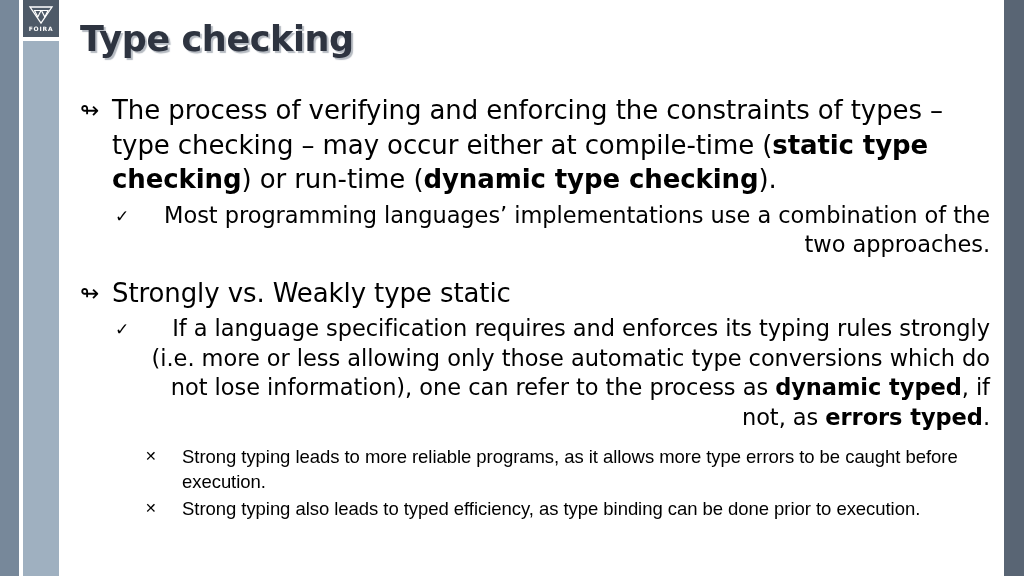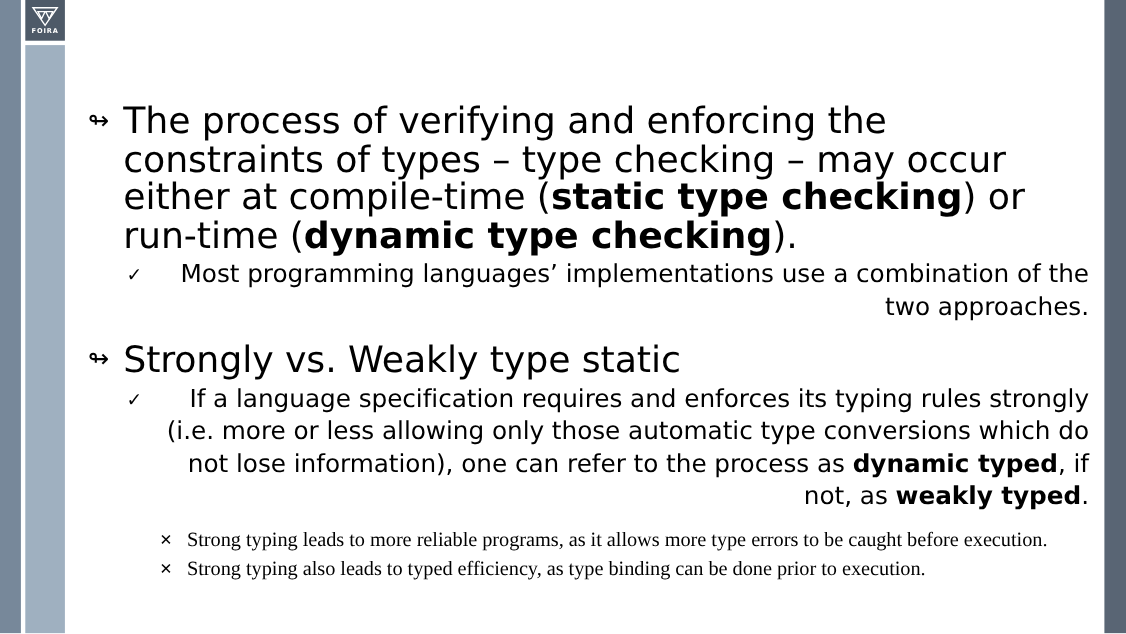--- a/index.html
+++ b/index.html
@@ -115,21 +115,21 @@
     margin-bottom: 4px;
   }
   .lvl1 .marker {
     width: 32px;
     font-family: "DejaVu Sans", sans-serif;
     font-size: 23px;
     line-height: 34px;
   }
   .lvl1 .btext {
     font-family: "DejaVu Sans", sans-serif;
-    font-size: 33px;
+    font-size: 26px;
     line-height: 34.5px;
     letter-spacing: -0.1px;
   }
 
   
   .lvl2 {
     margin-left: 35px;
     margin-bottom: 2px;
   }
   .lvl2 .marker {
@@ -152,24 +152,25 @@
     margin-bottom: 2px;
   }
   .lvl3 .marker {
     width: 25px;
     font-family: "DejaVu Sans", sans-serif;
     font-size: 14px;
     font-weight: bold;
     line-height: 25px;
   }
   .lvl3 .btext {
-    font-family: Liberation Serif, serif;
+    font-family: Liberation Sans, sans-serif;
     font-size: 18.5px;
     line-height: 25px;
     letter-spacing: -0.05px;
+    margin-left: 12px;
   }
 
   .group-gap { height: 14px; }
   .group-gap-sm { height: 10px; }
 </style>
 </head>
 <body>
 
 <div id="slide">
 
@@ -180,39 +181,40 @@
     <svg class="logo-mark" viewBox="0 0 26 20">
       <polygon points="2,2 24,2 13,18" fill="none" stroke="#ffffff" stroke-width="1.3"></polygon>
       <polygon points="6.5,5.5 13,5.5 9.8,12" fill="none" stroke="#ffffff" stroke-width="1.2"></polygon>
       <polygon points="13.5,5.5 20,5.5 16.8,12" fill="none" stroke="#ffffff" stroke-width="1.2"></polygon>
     </svg>
     <span class="logo-text">FOIRA</span>
   </div>
 
   <div class="right-bar"></div>
 
+  <div class="slide-title">Type checking</div>
 
   <div class="body-area">
 
   <div class="bullet-row lvl1">
         <span class="marker">↬</span>
         <span class="btext">The process of verifying and enforcing the constraints of types – type checking – may occur either at compile-time (<b>static type checking</b>) or run-time (<b>dynamic type checking</b>).</span>
       </div>
       <div class="bullet-row lvl2">
         <span class="marker">✓</span>
         <span class="btext">Most programming languages’ implementations use a combination of the two approaches.</span>
       </div>
       <div class="group-gap"></div>
       <div class="bullet-row lvl1">
         <span class="marker">↬</span>
         <span class="btext">Strongly vs. Weakly type static</span>
       </div>
       <div class="bullet-row lvl2">
         <span class="marker">✓</span>
-        <span class="btext">If a language specification requires and enforces its typing rules strongly (i.e. more or less allowing only those automatic type conversions which do not lose information), one can refer to the process as <b>dynamic typed</b>, if not, as <b>weakly typed</b>.</span>
+        <span class="btext">If a language specification requires and enforces its typing rules strongly (i.e. more or less allowing only those automatic type conversions which do not lose information), one can refer to the process as <b>dynamic typed</b>, if not, as <b>errors typed</b>.</span>
       </div>
       <div class="group-gap-sm"></div>
       <div class="bullet-row lvl3">
         <span class="marker">✕</span>
         <span class="btext">Strong typing leads to more reliable programs, as it allows more type errors to be caught before execution.</span>
       </div>
       <div class="bullet-row lvl3">
         <span class="marker">✕</span>
         <span class="btext">Strong typing also leads to typed efficiency, as type binding can be done prior to execution.</span>
       </div>

